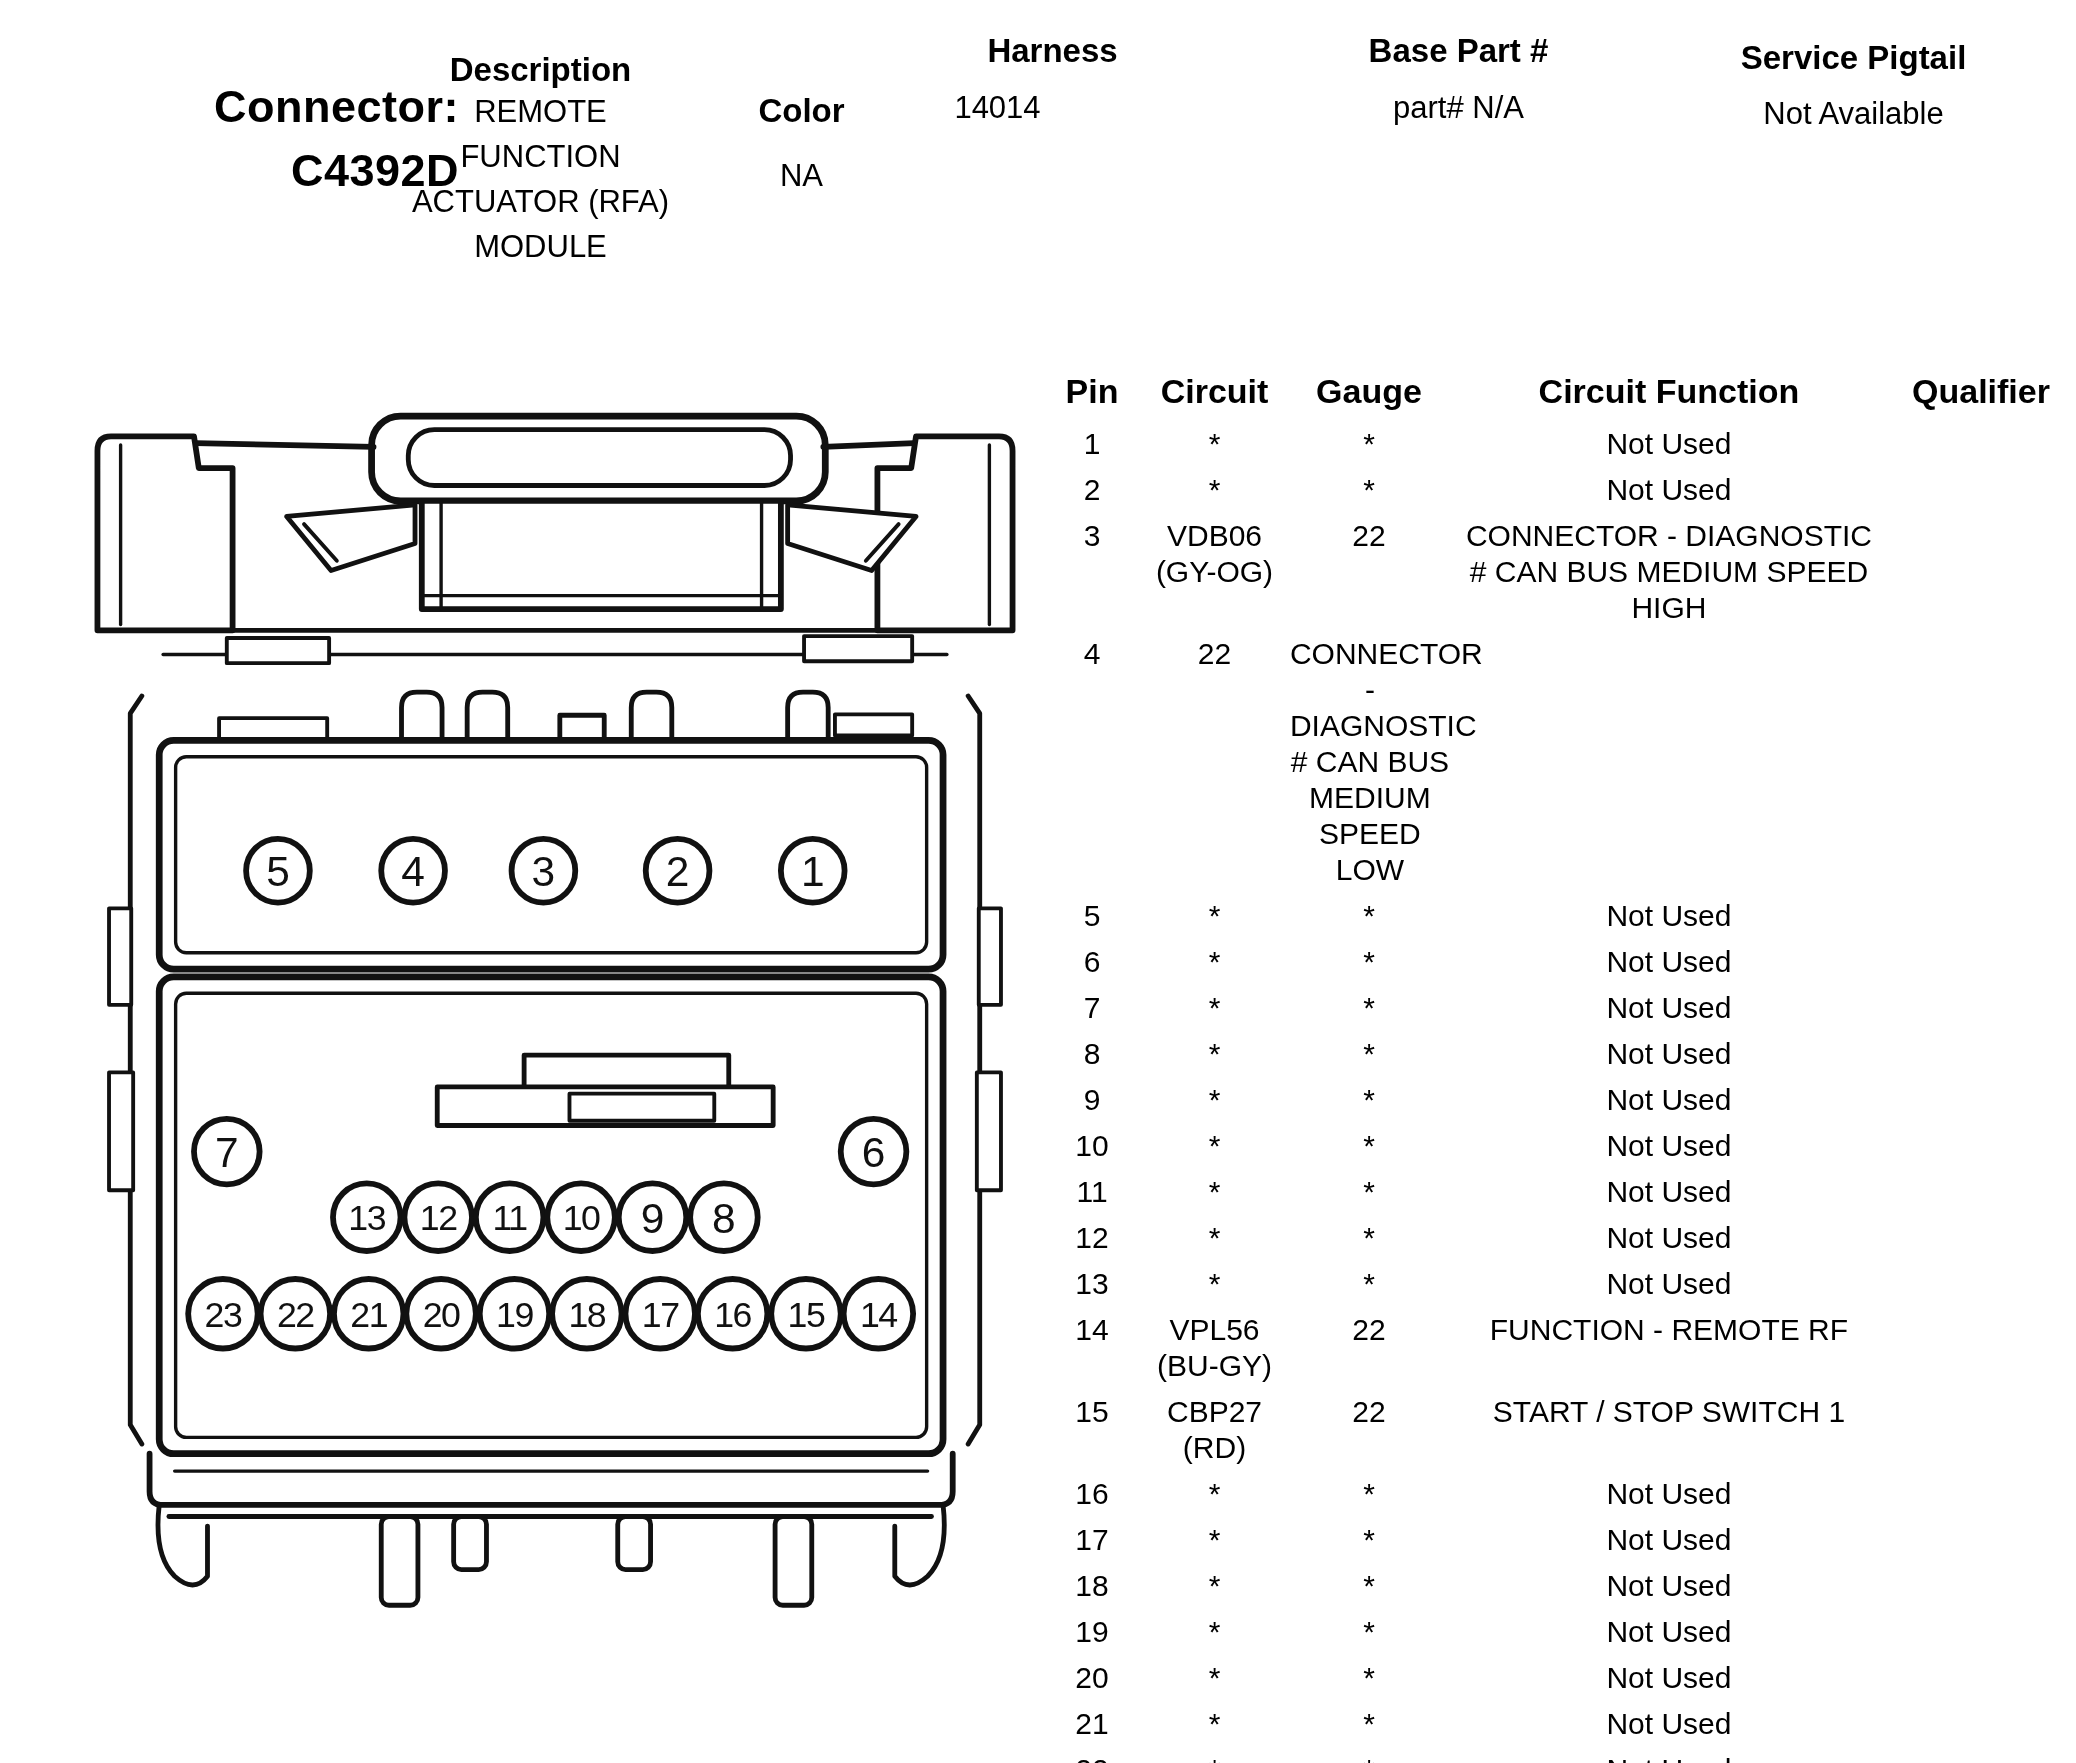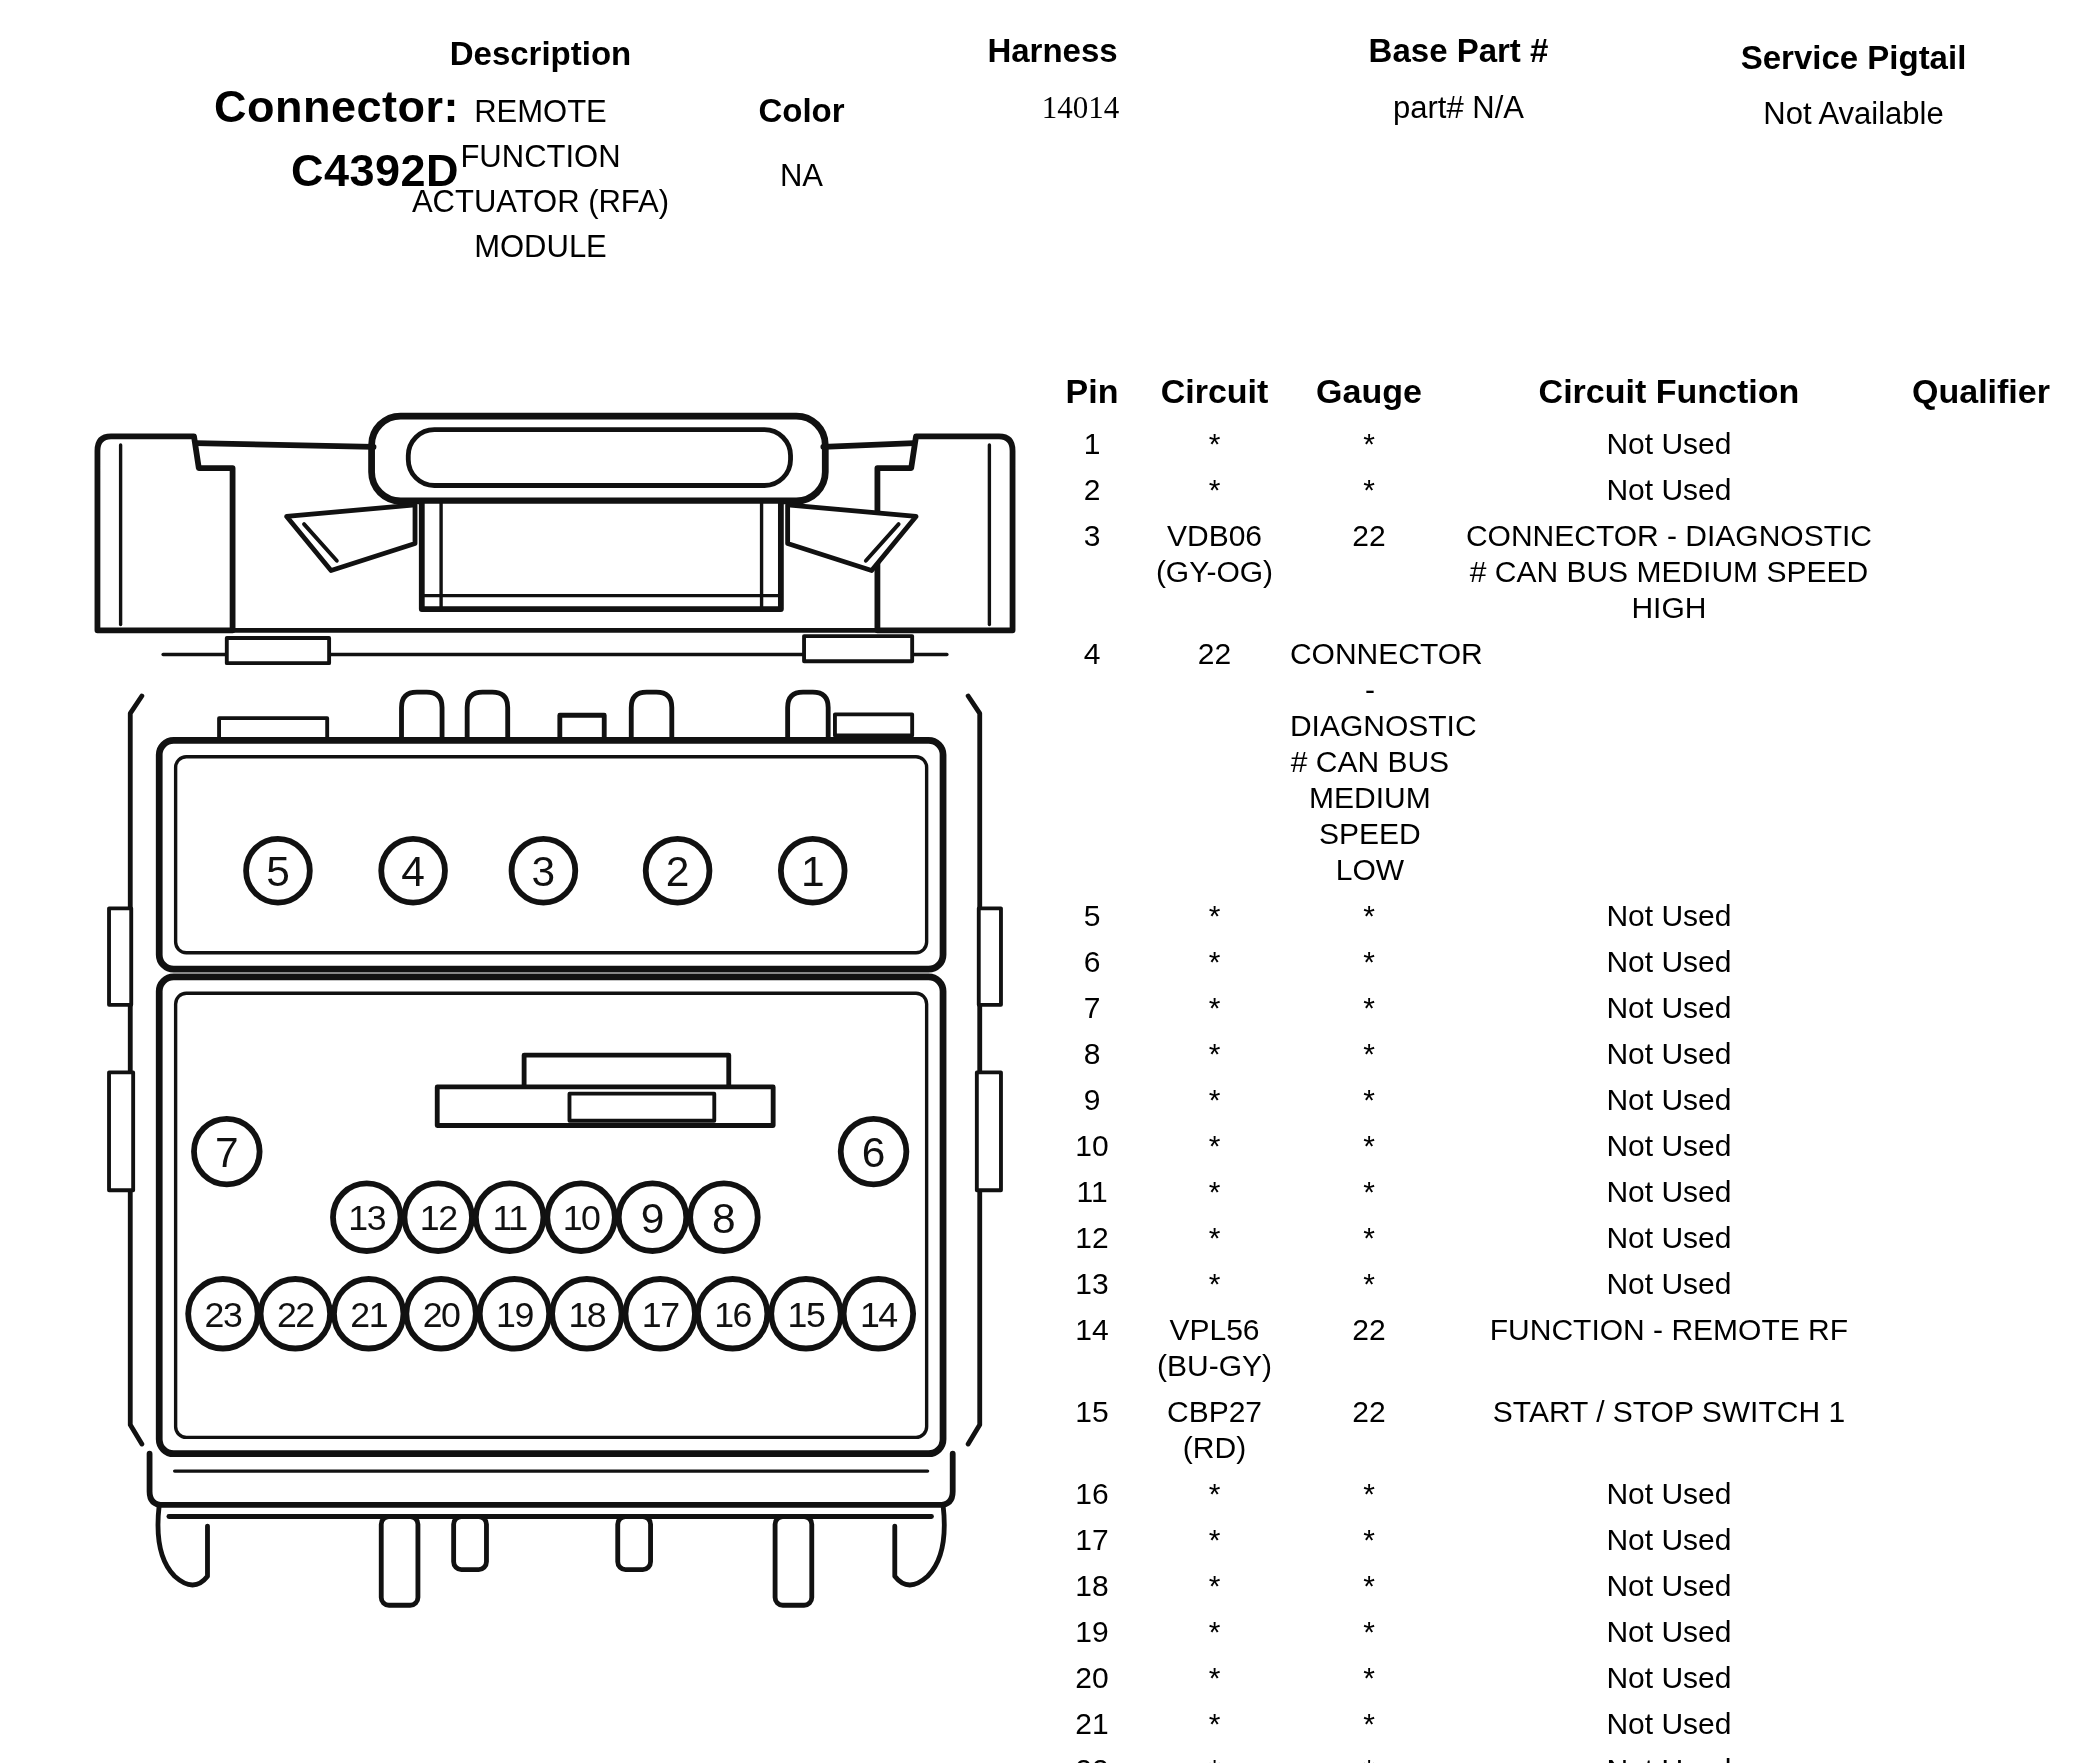--- a/index.html
+++ b/index.html
@@ -11,26 +11,26 @@
     font-family:"Liberation Sans", sans-serif;
     color:#000;
     overflow:hidden;
   }
   .abs{position:absolute;}
   
   .connector-block{left:53px;top:75px;width:406px;}
   .connector-line{font-size:45px;font-weight:bold;line-height:64px;letter-spacing:0.5px;text-align:right;}
   .hdr-label{font-size:33px;font-weight:bold;text-align:center;}
   .hdr-value{font-size:31px;font-weight:normal;text-align:center;line-height:45px;white-space:pre-line;}
-  .desc-label{left:381px;top:35px;width:319px;}
+  .desc-label{left:381px;top:51px;width:319px;}
   .desc-value{left:357px;top:89px;width:367px;}
   .color-label{left:729px;top:92px;width:145px;}
   .color-value{left:729px;top:153px;width:145px;}
   .harness-label{left:956px;top:32px;width:193px;}
-  .harness-value{left:984px;top:85px;width:193px;font-family:Liberation Serif, serif;}
+  .harness-value{left:901px;top:85px;width:193px;}
   .basepart-label{left:1328px;top:32px;width:261px;}
   .basepart-value{left:1328px;top:85px;width:261px;}
   .pigtail-label{left:1694px;top:39px;width:319px;}
   .pigtail-value{left:1694px;top:91px;width:319px;}
   
   .pin-table{left:1043px;top:372px;width:1038px;}
   .t-row{
     display:grid;
     grid-template-columns:98px 147px 162px 436px 190px;
     margin-bottom:10px;

